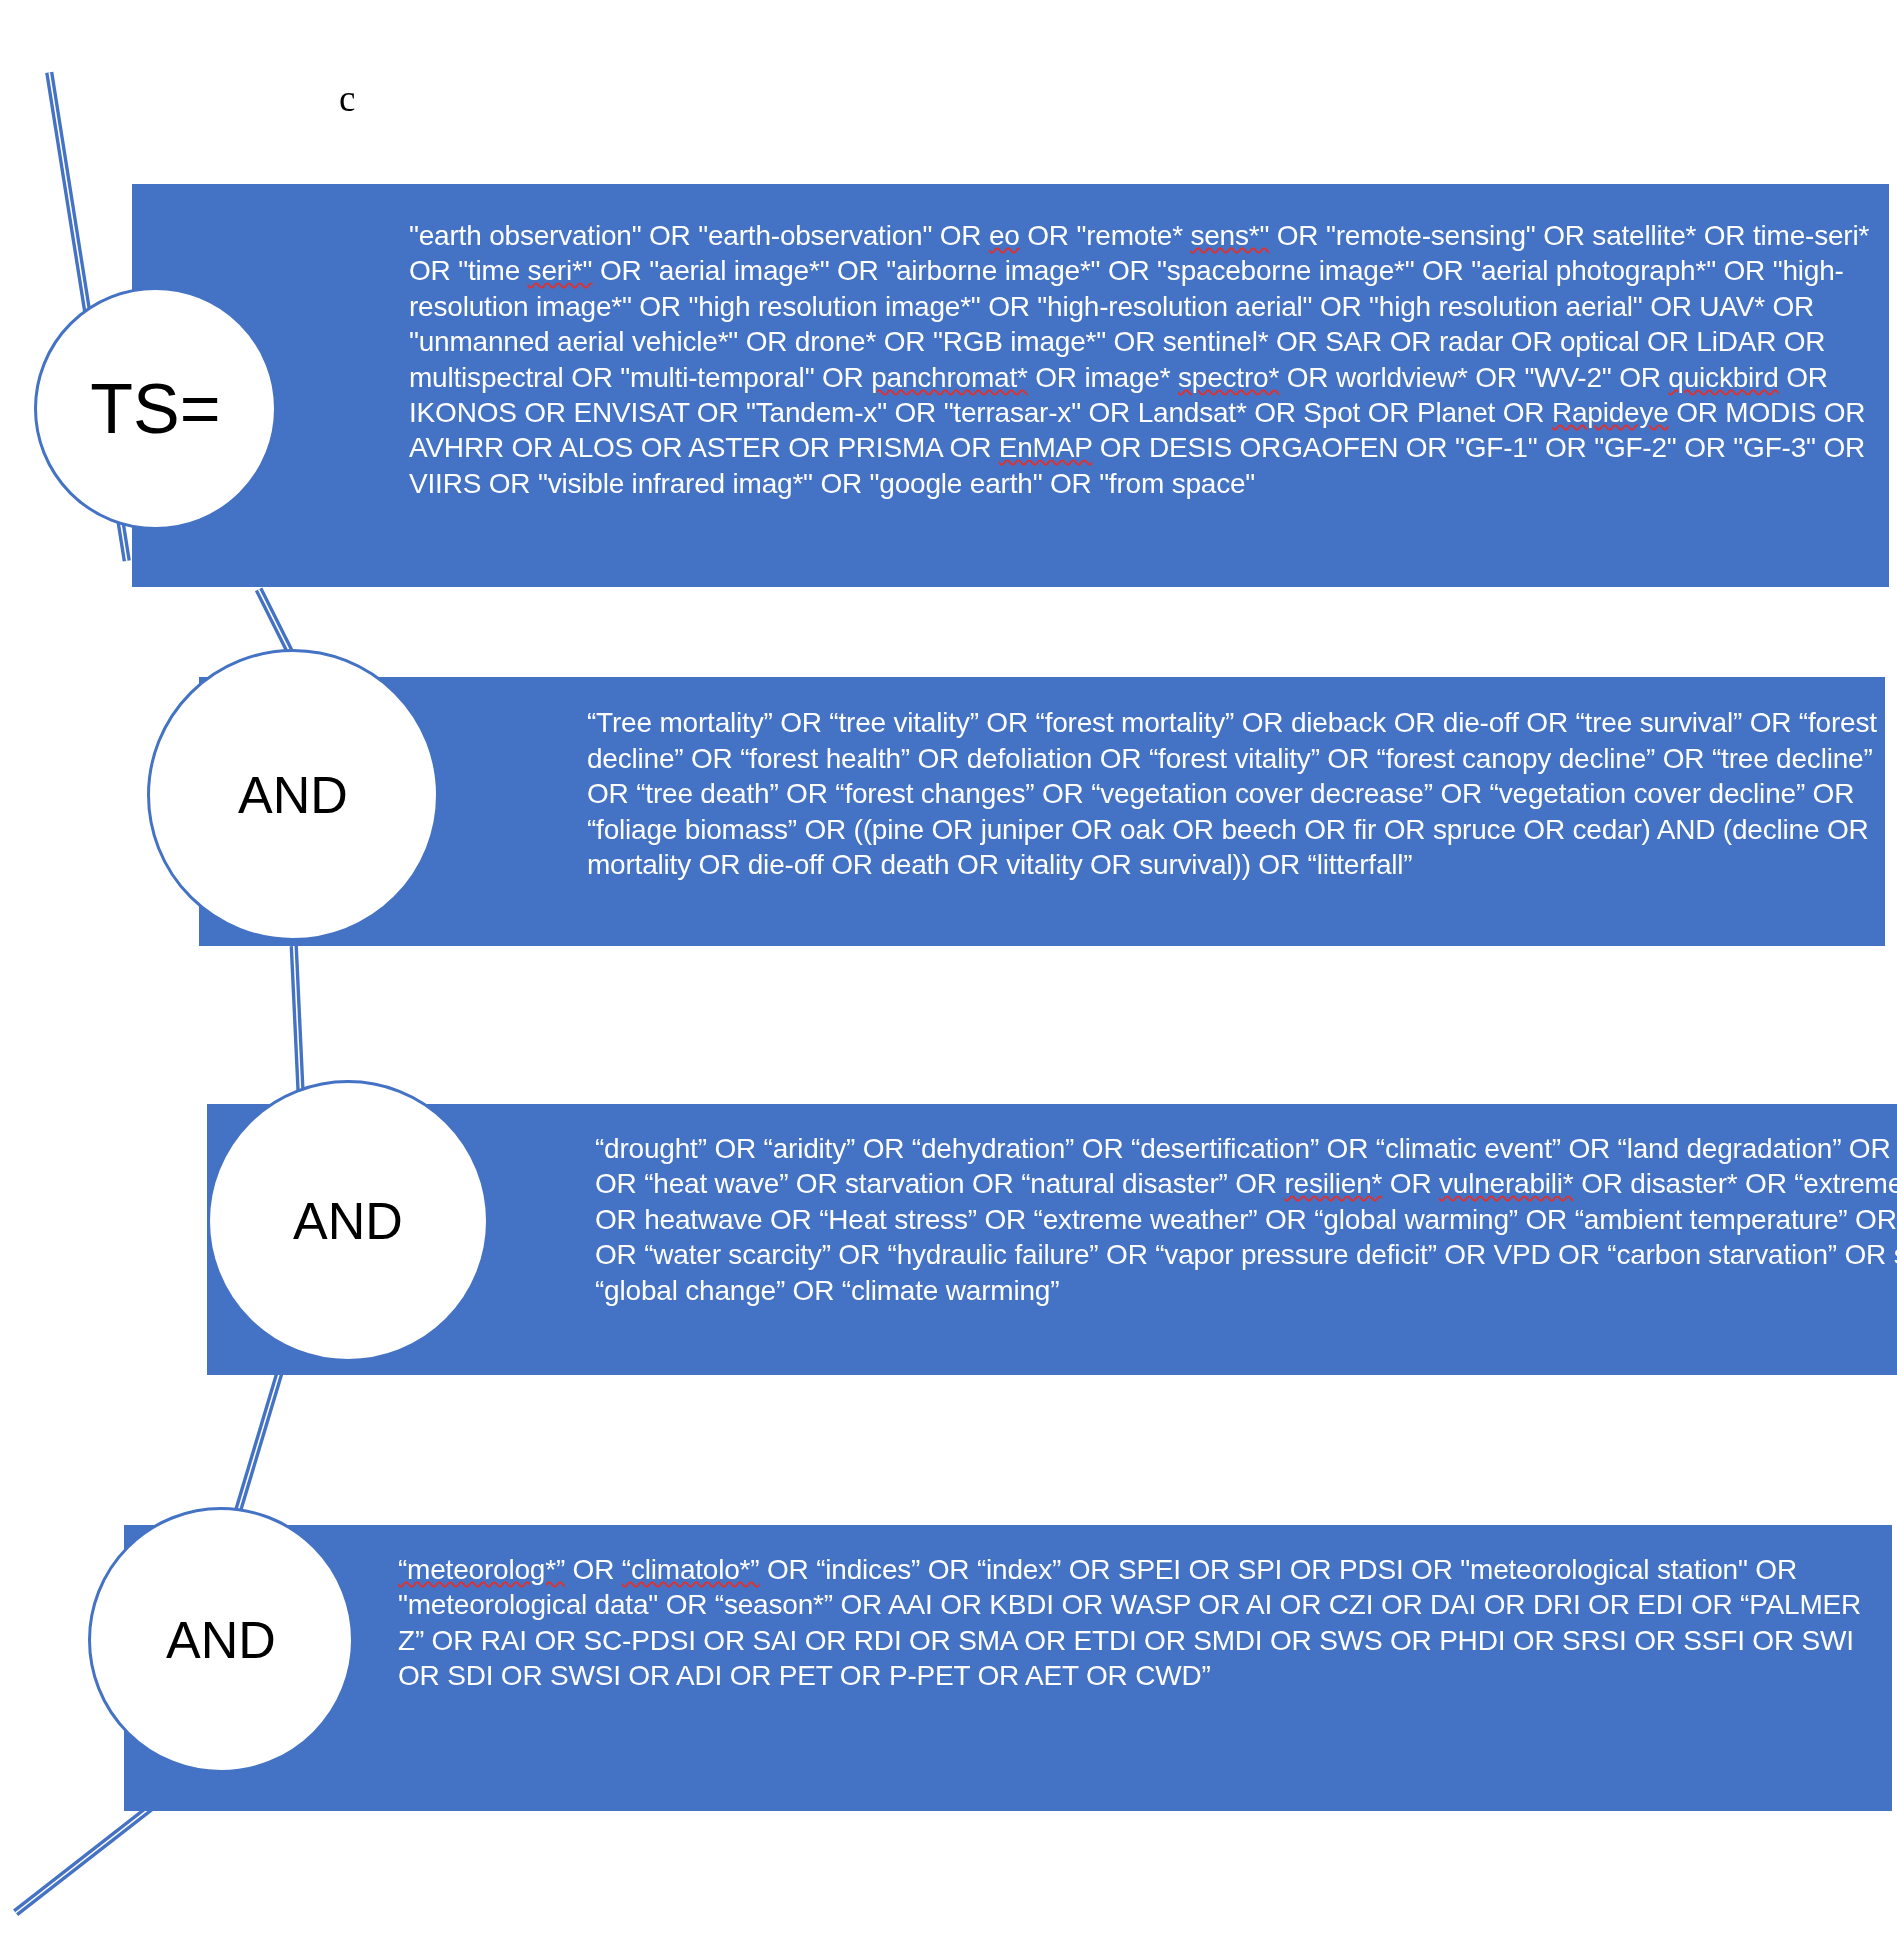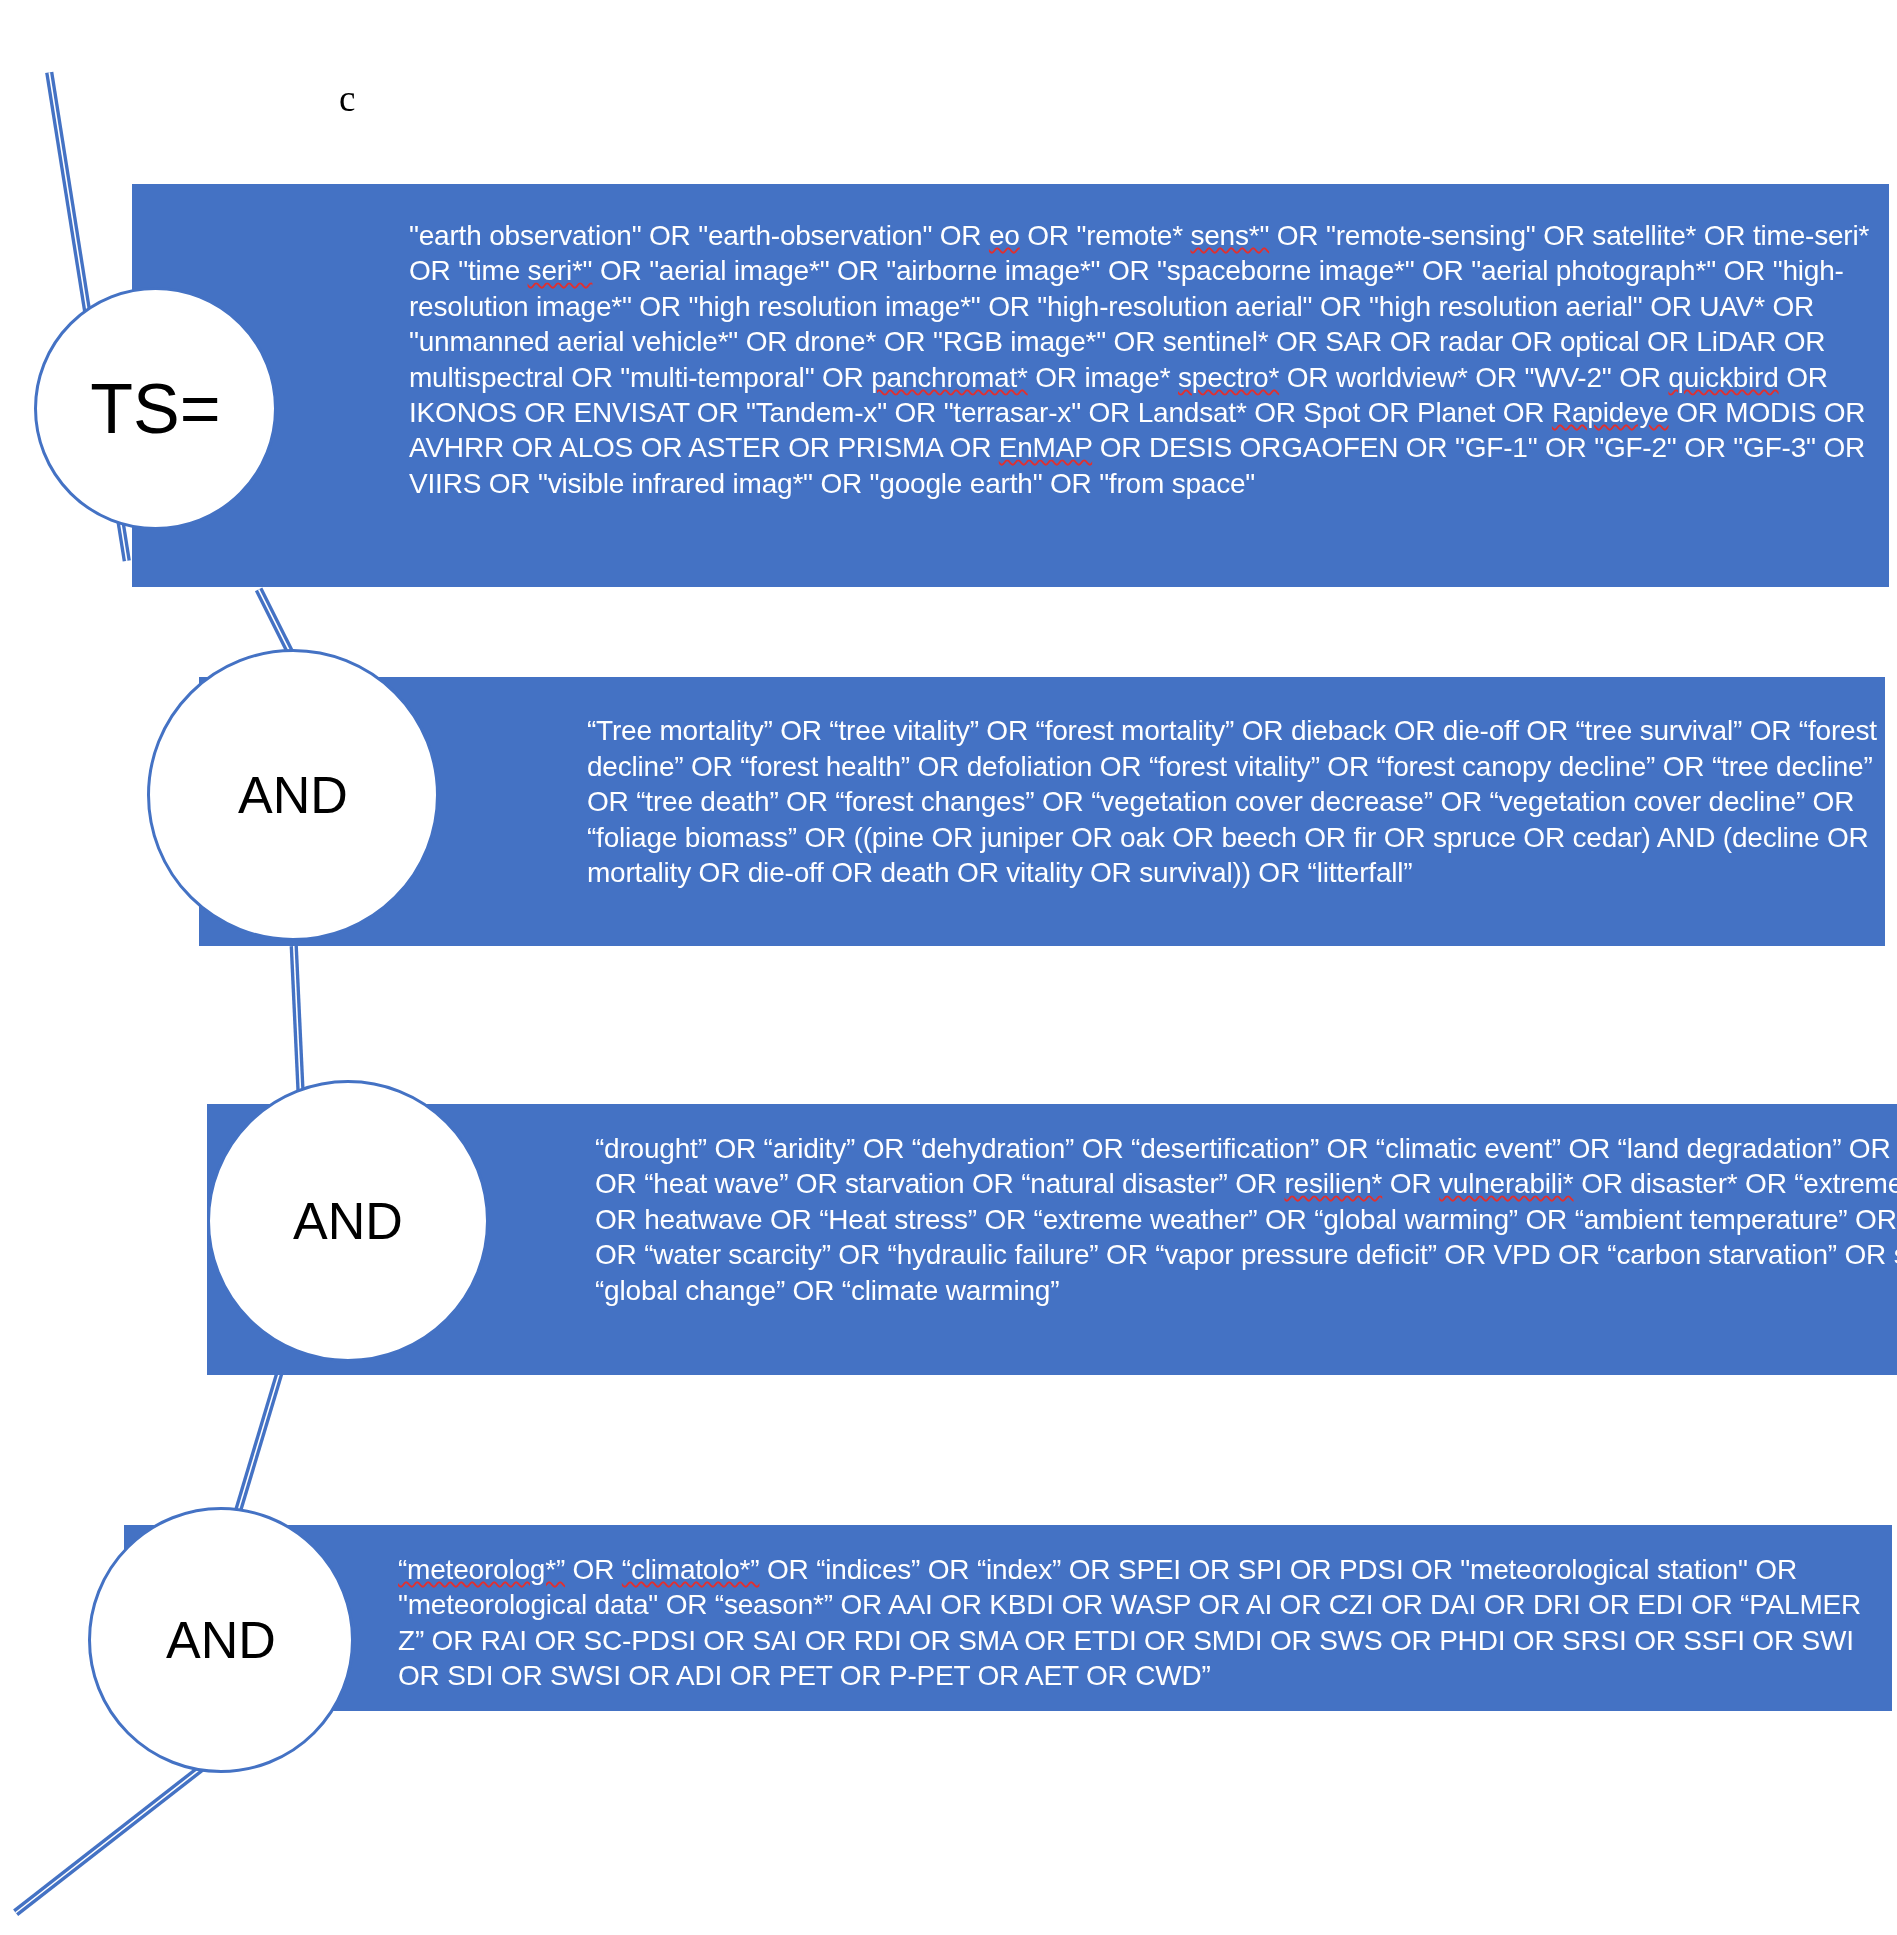--- a/index.html
+++ b/index.html
@@ -31,26 +31,26 @@
     line-height: 1.265;
     letter-spacing: -0.2px;
   }
   .qbox .txt { display:block; }
 
   
   #box1 { left: 132px; top: 184px;  width: 1757px; height: 403px; }
   #box1 .txt { padding: 34px 0 0 277px; }
 
   #box2 { left: 199px; top: 677px; width: 1686px; height: 269px; }
-  #box2 .txt { padding: 28.4px 0 0 388px; margin-top: 8px; }
+  #box2 .txt { padding: 28.4px 0 0 388px; }
 
   #box3 { left: 207px; top: 1104px; width: 1896px; height: 271px; }
   #box3 .txt { padding: 27px 0 0 388px; }
 
-  #box4 { left: 124px; top: 1525px; width: 1768px; height: 186px; }
+  #box4 { left: 124px; top: 1525px; width: 1768px; height: 286px; }
   #box4 .txt { padding: 27px 0 0 274px; }
 
   .node {
     position: absolute;
     background: #ffffff;
     border: 3.1px solid #4472C4;
     border-radius: 50%;
     display: flex;
     align-items: center;
     justify-content: center;

